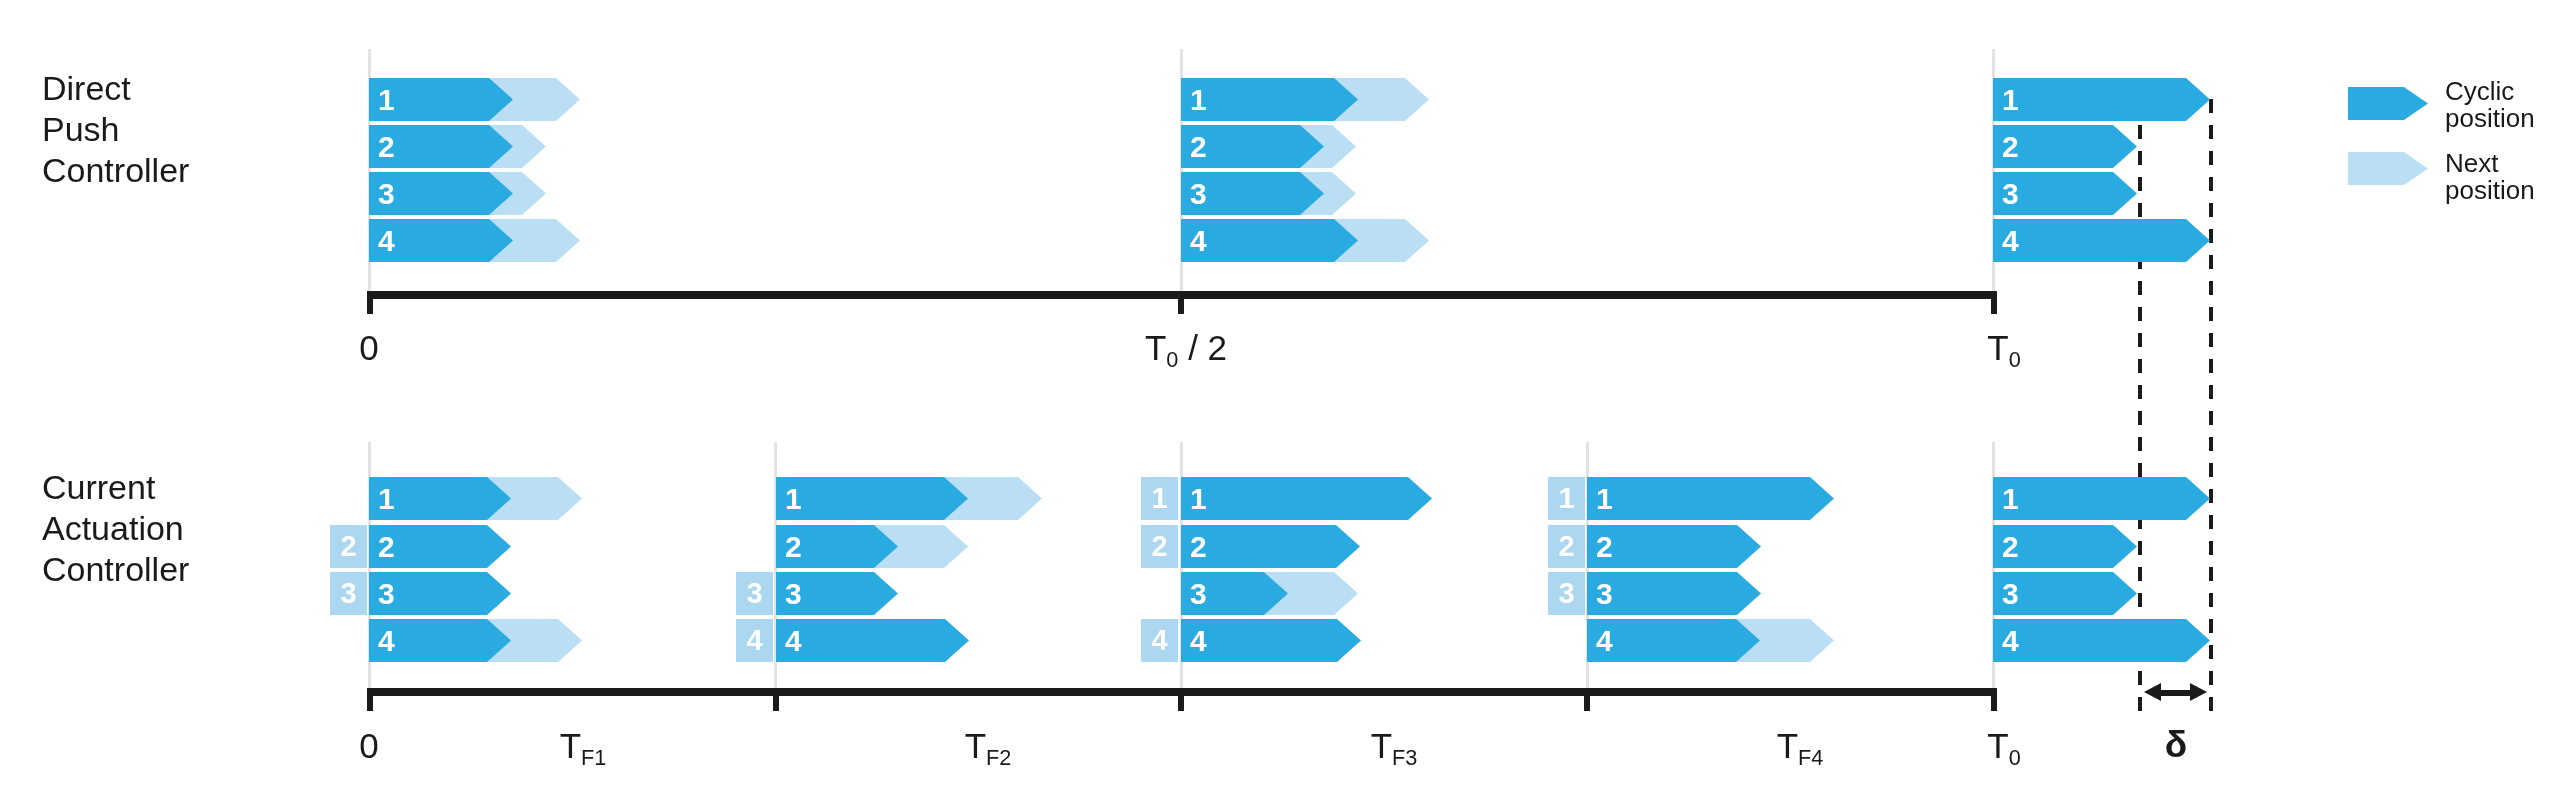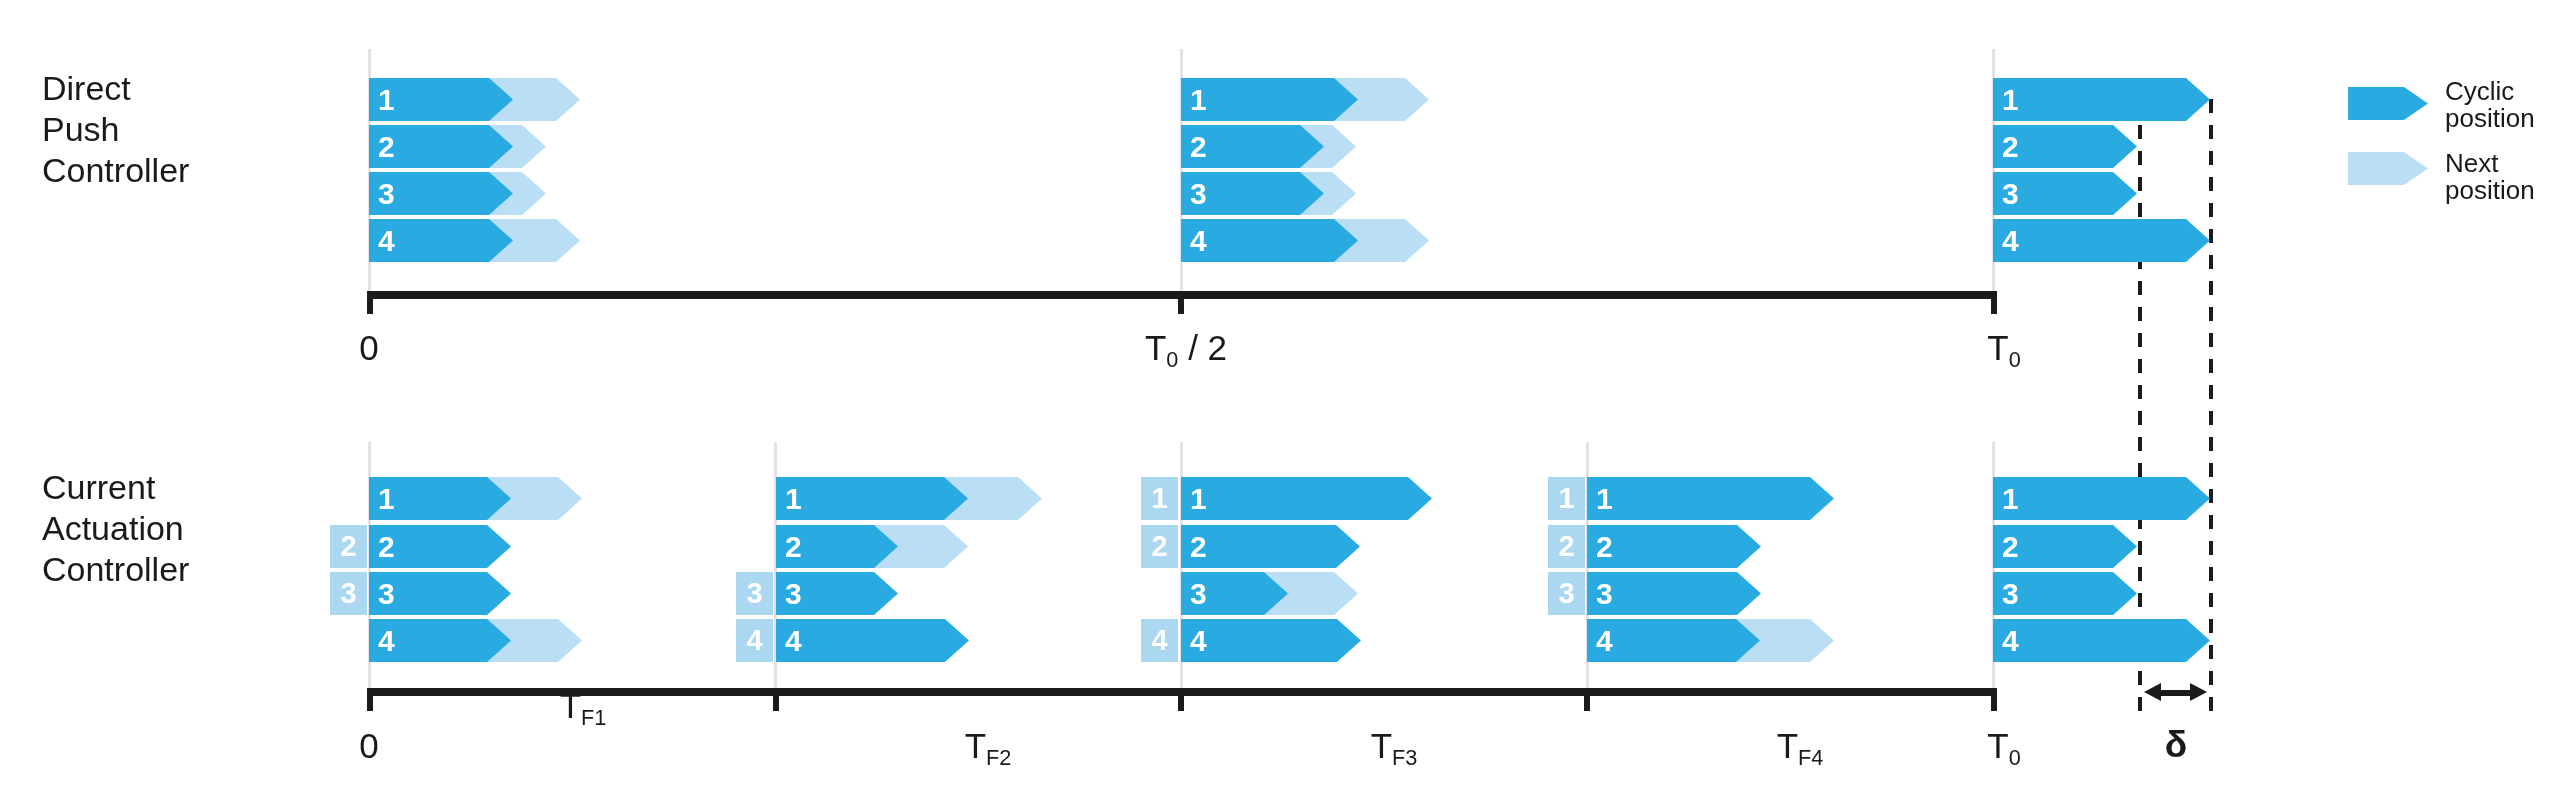--- a/index.html
+++ b/index.html
@@ -226,21 +226,21 @@
       <div class="chev current" style="left: 1993px; top: 619px; width: 217px; background: rgb(41, 171, 226);">
         <span class="arrow-num">4</span>
       </div>
       <div class="axis-bar" style="left: 367px; top: 688px; width: 1629px; background: rgb(27, 27, 27);"></div>
       <div class="axis-tick" style="left: 367px; top: 688px; height: 23px; background: rgb(27, 27, 27);"></div>
       <div class="axis-tick" style="left: 773px; top: 688px; height: 23px; background: rgb(27, 27, 27);"></div>
       <div class="axis-tick" style="left: 1178px; top: 688px; height: 23px; background: rgb(27, 27, 27);"></div>
       <div class="axis-tick" style="left: 1584px; top: 688px; height: 23px; background: rgb(27, 27, 27);"></div>
       <div class="axis-tick" style="left: 1991px; top: 688px; height: 23px; background: rgb(27, 27, 27);"></div>
       <div class="axis-label" style="left: 369px; top: 726px;"><span>0</span></div>
-      <div class="axis-label" style="left: 583px; top: 686px;"><span>T</span><span class="sub">F1</span></div>
+      <div class="axis-label" style="left: 583px; top: 726px;"><span>T</span><span class="sub">F1</span></div>
       <div class="axis-label" style="left: 988px; top: 726px;"><span>T</span><span class="sub">F2</span></div>
       <div class="axis-label" style="left: 1394px; top: 726px;"><span>T</span><span class="sub">F3</span></div>
       <div class="axis-label" style="left: 1800px; top: 726px;"><span>T</span><span class="sub">F4</span></div>
       <div class="axis-label" style="left: 2004px; top: 726px;"><span>T</span><span class="sub">0</span></div>
       <div class="dashed-line" style="left: 2138px; top: 99px; height: 613px;"></div>
       <div class="dashed-line" style="left: 2209px; top: 99px; height: 613px;"></div>
       <div class="delta-shaft" style="left: 2159px; top: 690px; width: 33px;"></div>
       <div class="delta-head" style="left: 2144px; top: 683px; border-right: 17.7px solid rgb(27, 27, 27);"></div>
       <div class="delta-head" style="left: 2190px; top: 683px; border-left: 17.7px solid rgb(27, 27, 27);"></div>
       <div class="delta-label" style="left: 2176px; top: 724px;">δ</div>

